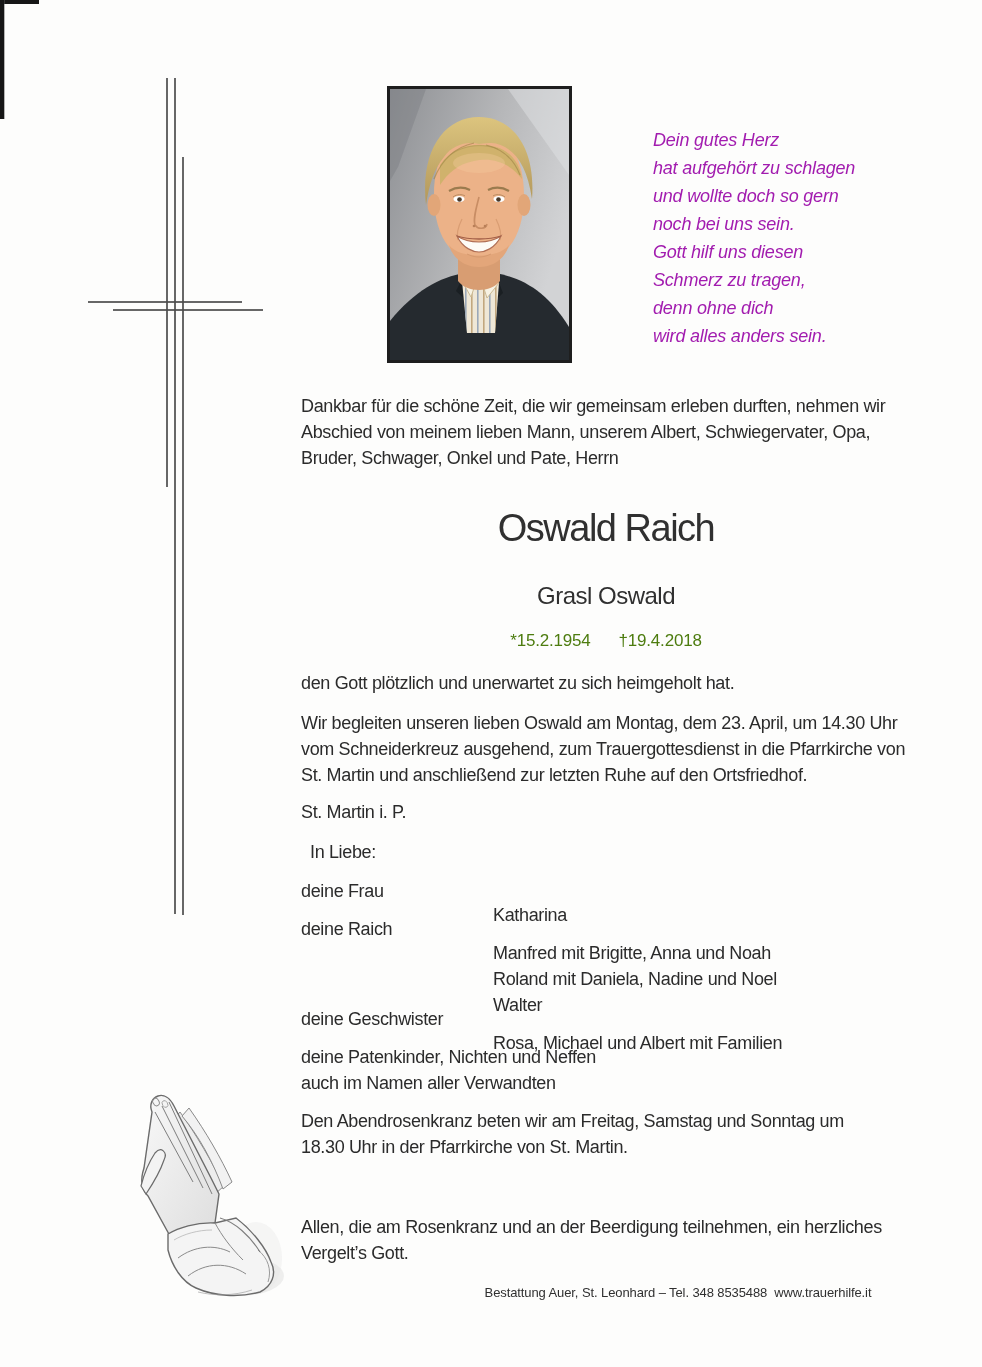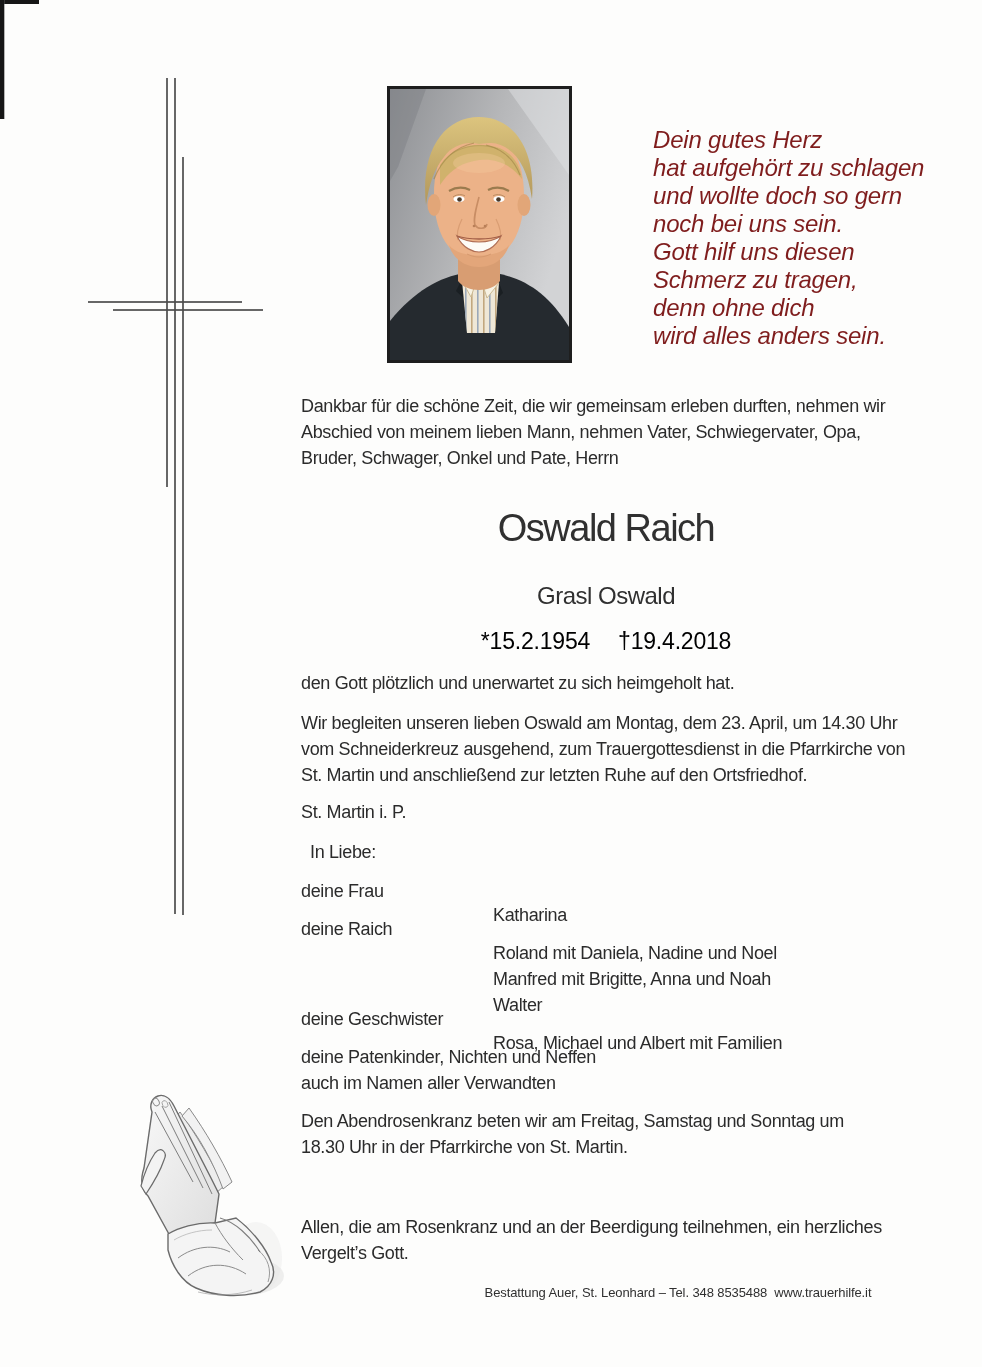--- a/index.html
+++ b/index.html
@@ -9,25 +9,25 @@
     font-family:"Liberation Sans",sans-serif;color:#2b2b2b;
   }
   .abs{position:absolute;}
   
   .artifact-h{left:0;top:0;width:39px;height:4px;background:#161616;}
   .artifact-v{left:0;top:0;width:4px;height:119px;background:#161616;box-shadow:1px 0 0 rgba(90,90,90,.45);}
   
   .cross-line{background:#4c4c4c;opacity:.85;}
   
   .tblock{font-size:18px;line-height:26px;letter-spacing:-0.35px;white-space:nowrap;}
-  .poem{font-size:24px;line-height:28px;font-style:italic;letter-spacing:-0.2px;white-space:nowrap;color:#7f1d1d;}
+  .poem{font-size:18px;line-height:28px;font-style:italic;letter-spacing:-0.2px;white-space:nowrap;color:#a21caf;}
   .center-col{left:300px;width:612px;text-align:center;}
   .big-name{font-size:38px;line-height:58px;letter-spacing:-1.5px;color:#303030;}
   .sub-name{font-size:24px;line-height:34px;letter-spacing:-0.5px;color:#303030;}
-  .dates{font-size:23px;line-height:20px;letter-spacing:-0.2px;color:#000000;}
+  .dates{font-size:17px;line-height:20px;letter-spacing:-0.2px;color:#4d7c0f;}
   .dates span{display:inline-block;}
   .dates .death{margin-left:28px;}
   .fam-label{left:301px;}
   .fam-value{left:493px;margin-top:24px;}
   .footer{font-size:13px;line-height:18px;letter-spacing:-0.1px;text-align:center;white-space:pre;color:#303030;}
   .photo-frame{left:387px;top:86px;width:185px;height:277px;border:3px solid #1e1e1e;box-sizing:border-box;}
   .photo-frame svg{display:block;}
 </style>
 </head>
 <body>
@@ -123,21 +123,21 @@
     <div>und wollte doch so gern</div>
     <div>noch bei uns sein.</div>
     <div>Gott hilf uns diesen</div>
     <div>Schmerz zu tragen,</div>
     <div>denn ohne dich</div>
     <div>wird alles anders sein.</div>
   </div>
 
   <div class="abs tblock" style="left:301px;top:393px;">
     <div>Dankbar für die schöne Zeit, die wir gemeinsam erleben durften, nehmen wir</div>
-    <div>Abschied von meinem lieben Mann, nehmen Vater, Schwiegervater, Opa,</div>
+    <div>Abschied von meinem lieben Mann, unserem Albert, Schwiegervater, Opa,</div>
     <div>Bruder, Schwager, Onkel und Pate, Herrn</div>
   </div>
 
   <div class="abs center-col big-name" style="top:499px;">Oswald Raich</div>
   <div class="abs center-col sub-name" style="top:579px;">Grasl Oswald</div>
   <div class="abs center-col dates" style="top:631px;">
     <span class="birth">*15.2.1954</span><span class="death">†19.4.2018</span>
   </div>
 
   <div class="abs tblock" style="left:301px;top:670px;">den Gott plötzlich und unerwartet zu sich heimgeholt hat.</div>
@@ -150,22 +150,22 @@
 
   <div class="abs tblock" style="left:301px;top:799px;">St. Martin i. P.</div>
   <div class="abs tblock" style="left:310px;top:839px;">In Liebe:</div>
 
   <div>
     <div class="abs tblock fam-label" style="top:878px;">deine Frau</div>
     <div class="abs tblock fam-value" style="top:878px;">Katharina</div>
 
     <div class="abs tblock fam-label" style="top:916px;">deine Raich</div>
     <div class="abs tblock fam-value" style="top:916px;">
+      <div>Manfred mit Brigitte, Anna und Noah</div>
       <div>Roland mit Daniela, Nadine und Noel</div>
-      <div>Manfred mit Brigitte, Anna und Noah</div>
       <div>Walter</div>
     </div>
 
     <div class="abs tblock fam-label" style="top:1006px;">deine Geschwister</div>
     <div class="abs tblock fam-value" style="top:1006px;">Rosa, Michael und Albert mit Familien</div>
   </div>
 
   <div class="abs tblock" style="left:301px;top:1044px;">
     <div>deine Patenkinder, Nichten und Neffen</div>
     <div>auch im Namen aller Verwandten</div>

